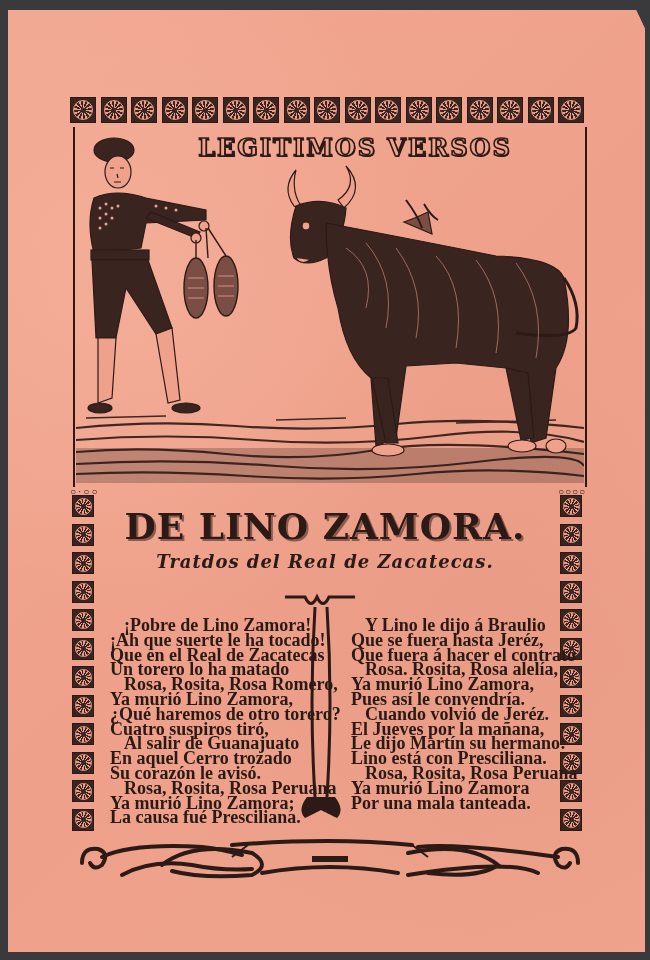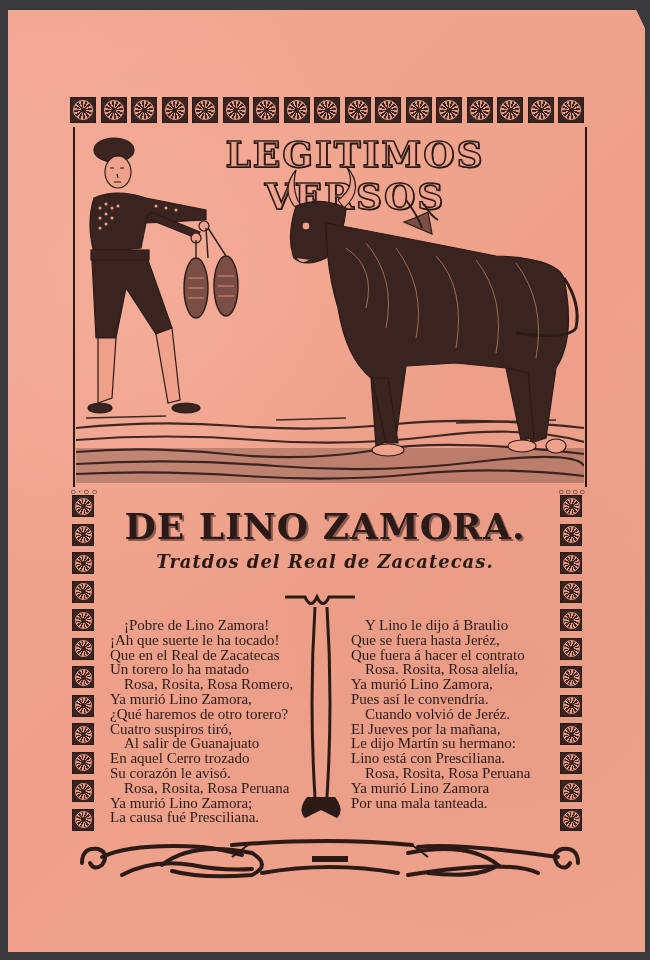--- a/index.html
+++ b/index.html
@@ -51,21 +51,21 @@
 
   .frame-line {
     position: absolute; background: #2c1a17;
   }
 
   .title-top {
     position: absolute;
     left: 160px; top: 133px; width: 390px;
     text-align: center;
     font-family: "DejaVu Serif", serif;
-    font-size: 36px; font-weight: bold;
+    font-size: 24px; font-weight: bold;
     letter-spacing: 2px;
     color: #f0a48d;
     -webkit-text-stroke: 1.6px #2c1a17;
     text-shadow: 1px 1px 0 #2c1a17;
   }
 
   .illustration {
     position: absolute; left: 76px; top: 128px; width: 508px; height: 355px;
   }
 
@@ -83,22 +83,23 @@
     text-align: center;
     font-family: "DejaVu Serif", serif;
     font-size: 18px; font-weight: bold; font-style: italic;
     letter-spacing: 1px;
     color: #2c1a17;
   }
 
   .verses {
     position: absolute; top: 618px;
     font-family: "Liberation Serif", serif;
-    font-size: 15px; line-height: 14.8px;
+    font-size: 18px; line-height: 14.8px;
     color: #2a1a16;
+    font-weight: bold;
   }
   .verses.left { left: 110px; width: 190px; }
   .verses.right { left: 351px; width: 190px; }
   .verse-line { white-space: nowrap; }
   .verse-line.indent { padding-left: 14px; }
 
   .center-ornament { position: absolute; left: 285px; top: 592px; width: 70px; height: 228px; }
   .bottom-ornament { position: absolute; left: 72px; top: 835px; width: 516px; height: 50px; }
 </style>
 </head>

